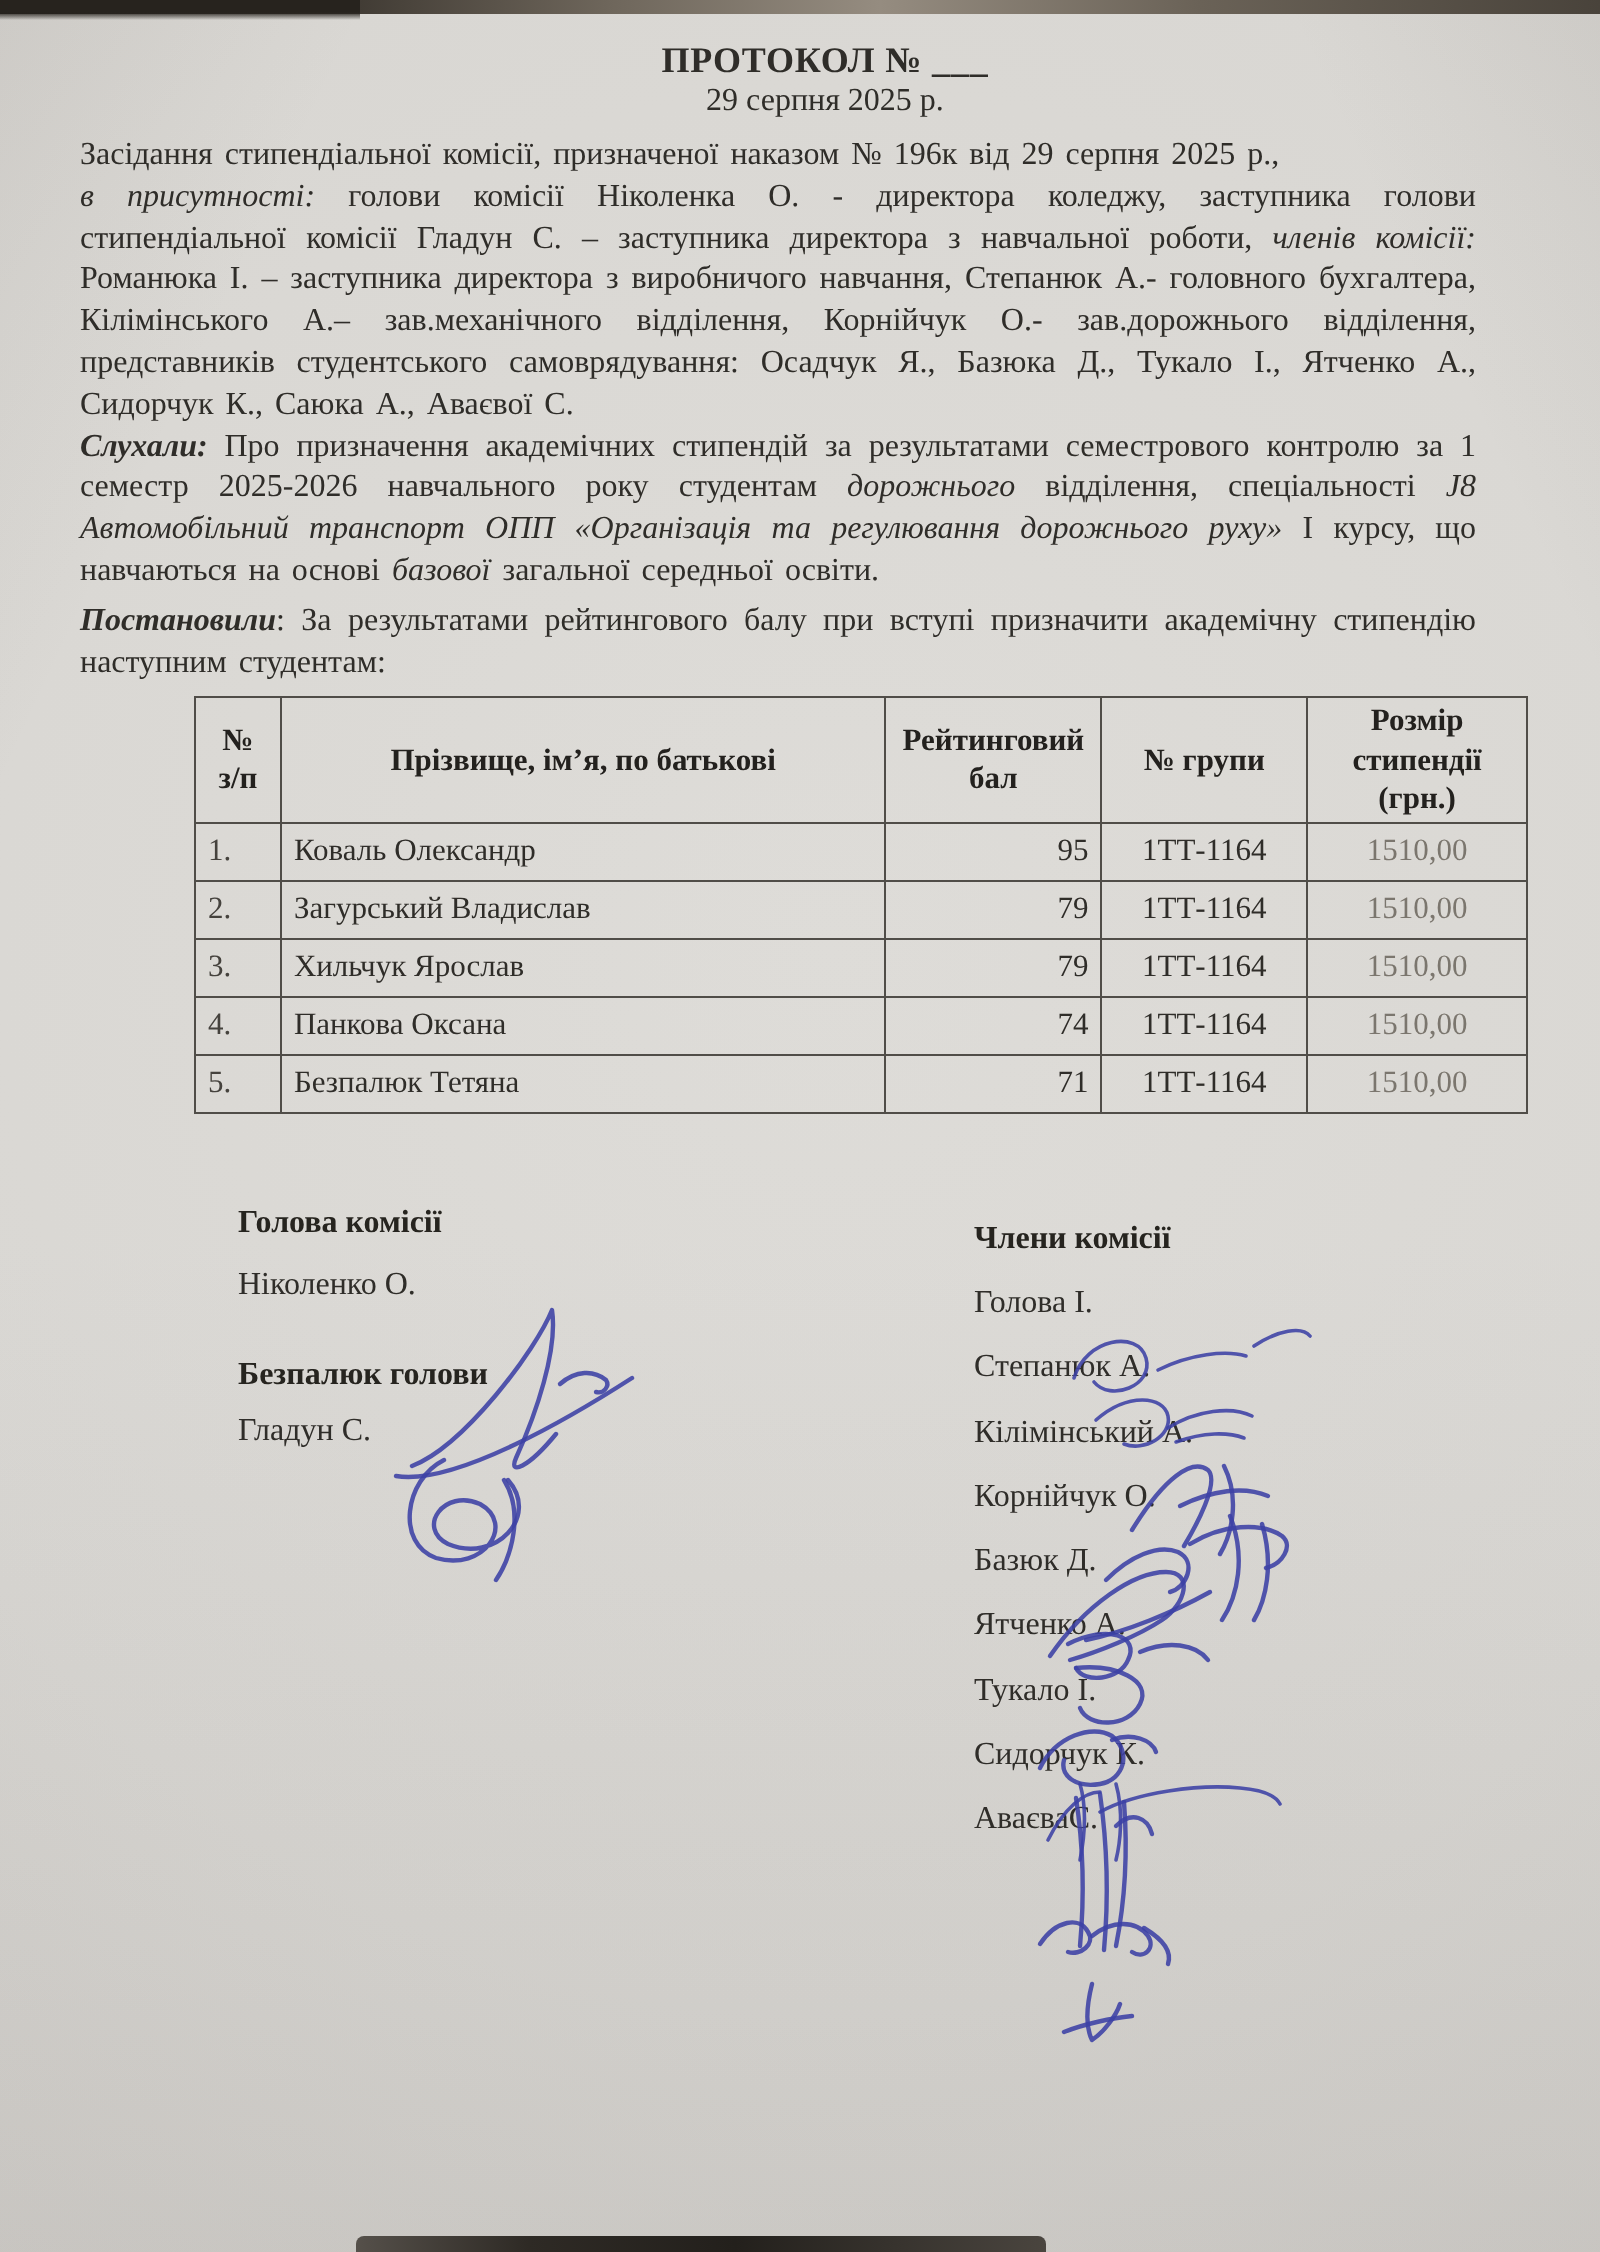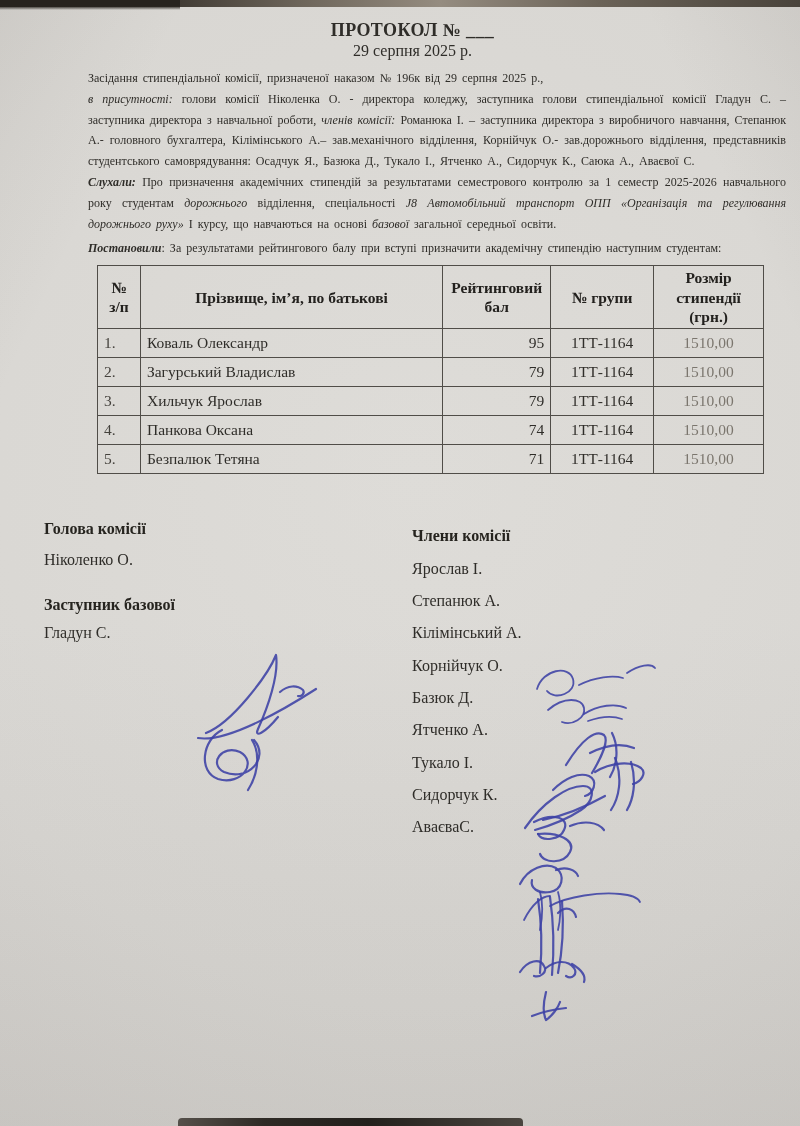--- a/index.html
+++ b/index.html
@@ -47,24 +47,24 @@
   .title-block {
     margin-top:20px;
     margin-left:64px;
     width:697px;
     text-align:center;
   }
   .doc-title { font-weight:bold; font-size:18px; letter-spacing:0.4px; }
   .doc-date { font-size:16px; margin-top:1px; }
 
   .body-text {
-    margin-left:88px;
+    margin-left:40px;
     width:698px;
     margin-top:8px;
-    font-size:12px;
+    font-size:16px;
     line-height:20.8px;
     word-spacing:2px;
   }
   .body-text p { text-align:justify; }
   .body-text p.no-just { text-align:left; }
   .run-i  { font-style:italic; }
   .run-bi { font-style:italic; font-weight:bold; }
   .p-resolved { margin-top:4px; }
 
   table.stipend {
@@ -88,21 +88,21 @@
   }
   table.stipend td { height:29px; vertical-align:middle; }
   td.c-num   { text-align:left; padding-left:8px; color:#45423d; }
   td.c-name  { text-align:left; padding-left:12px; }
   td.c-score { text-align:right; }
   td.c-group { text-align:center; }
   td.c-amt   { text-align:center; color:#7b766e; }
 
   .sig-section {
     display:flex;
-    margin:46px 0 0 44px;
+    margin:46px 0 0 119px;
     font-size:16px;
   }
   .sig-left { width:368px; }
   .sig-right { width:300px; }
   .sig-role { font-weight:bold; color:#26241f; }
   .sig-name { }
   .sig-left .r1 { margin-top:0; }
   .sig-left .n1 { margin-top:13px; }
   .sig-left .r2 { margin-top:27px; }
   .sig-left .n2 { margin-top:10px; }
@@ -193,26 +193,26 @@
           <td class="c-group">1ТТ-1164</td>
           <td class="c-amt">1510,00</td>
         </tr>
       </tbody>
     </table>
 
     <div class="sig-section">
       <div class="sig-left">
         <div class="sig-role r1">Голова комісії</div>
         <div class="sig-name n1">Ніколенко О.</div>
-        <div class="sig-role r2">Заступник базової</div>
+        <div class="sig-role r2">Безпалюк голови</div>
         <div class="sig-name n2">Гладун С.</div>
       </div>
       <div class="sig-right">
         <div class="line head">Члени комісії</div>
-        <div class="line">Ярослав І.</div>
+        <div class="line">Голова І.</div>
         <div class="line">Степанюк А.</div>
         <div class="line">Кілімінський А.</div>
         <div class="line">Корнійчук О.</div>
         <div class="line">Базюк Д.</div>
         <div class="line">Ятченко А.</div>
         <div class="line">Тукало І.</div>
         <div class="line">Сидорчук К.</div>
         <div class="line">АваєваС.</div>
       </div>
     </div>

